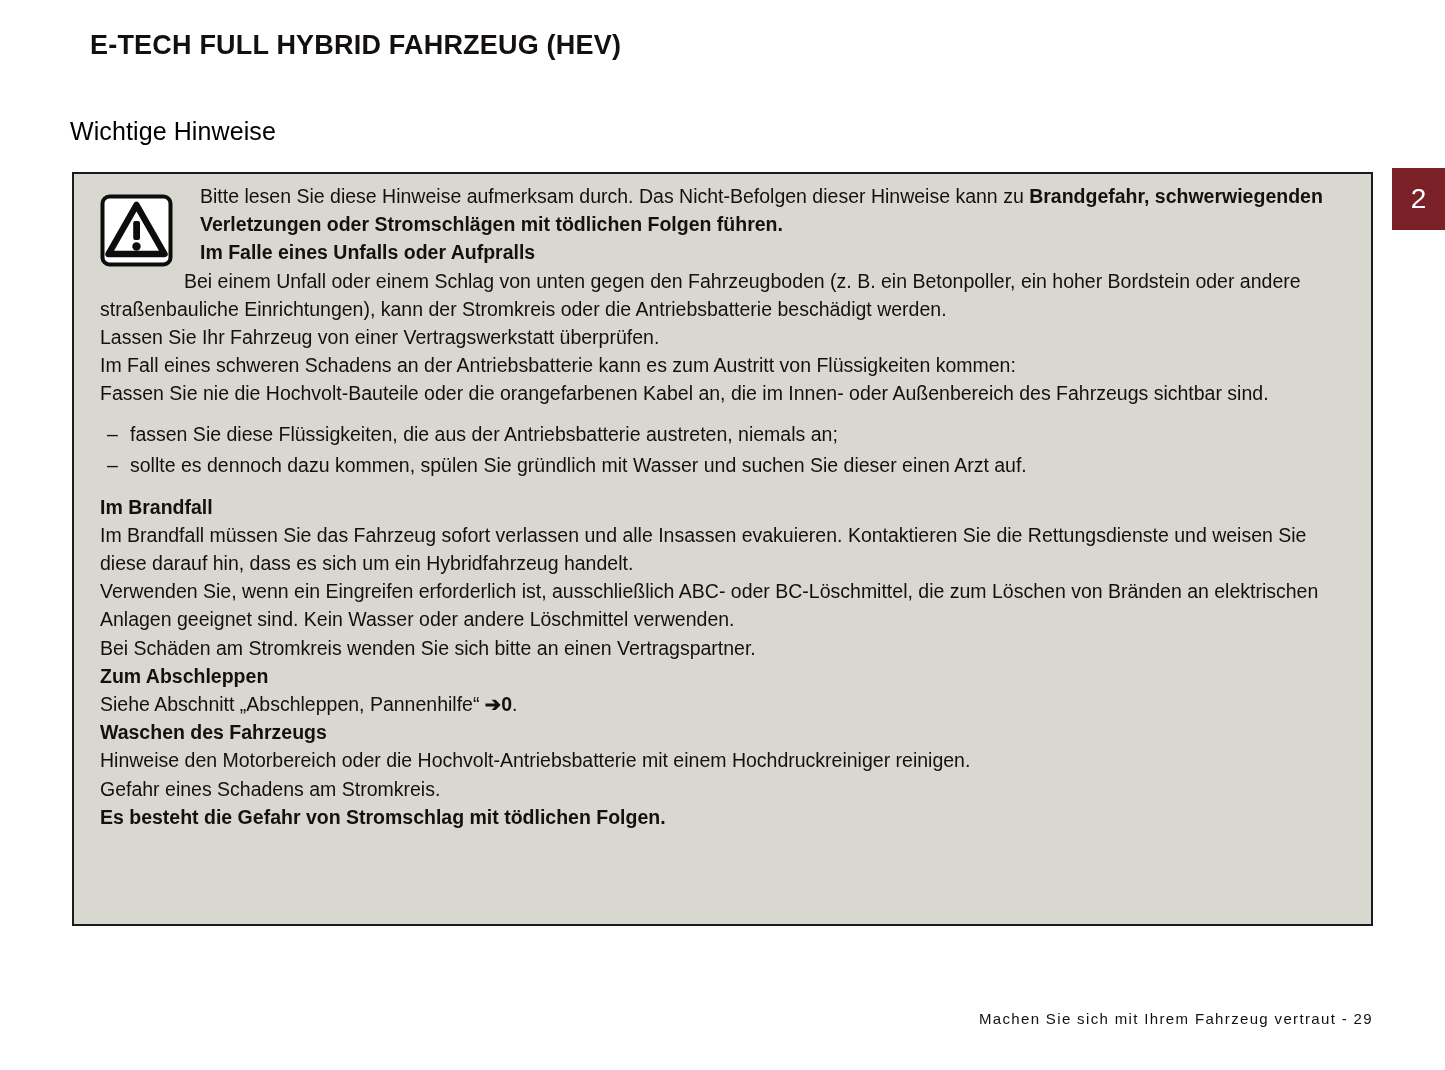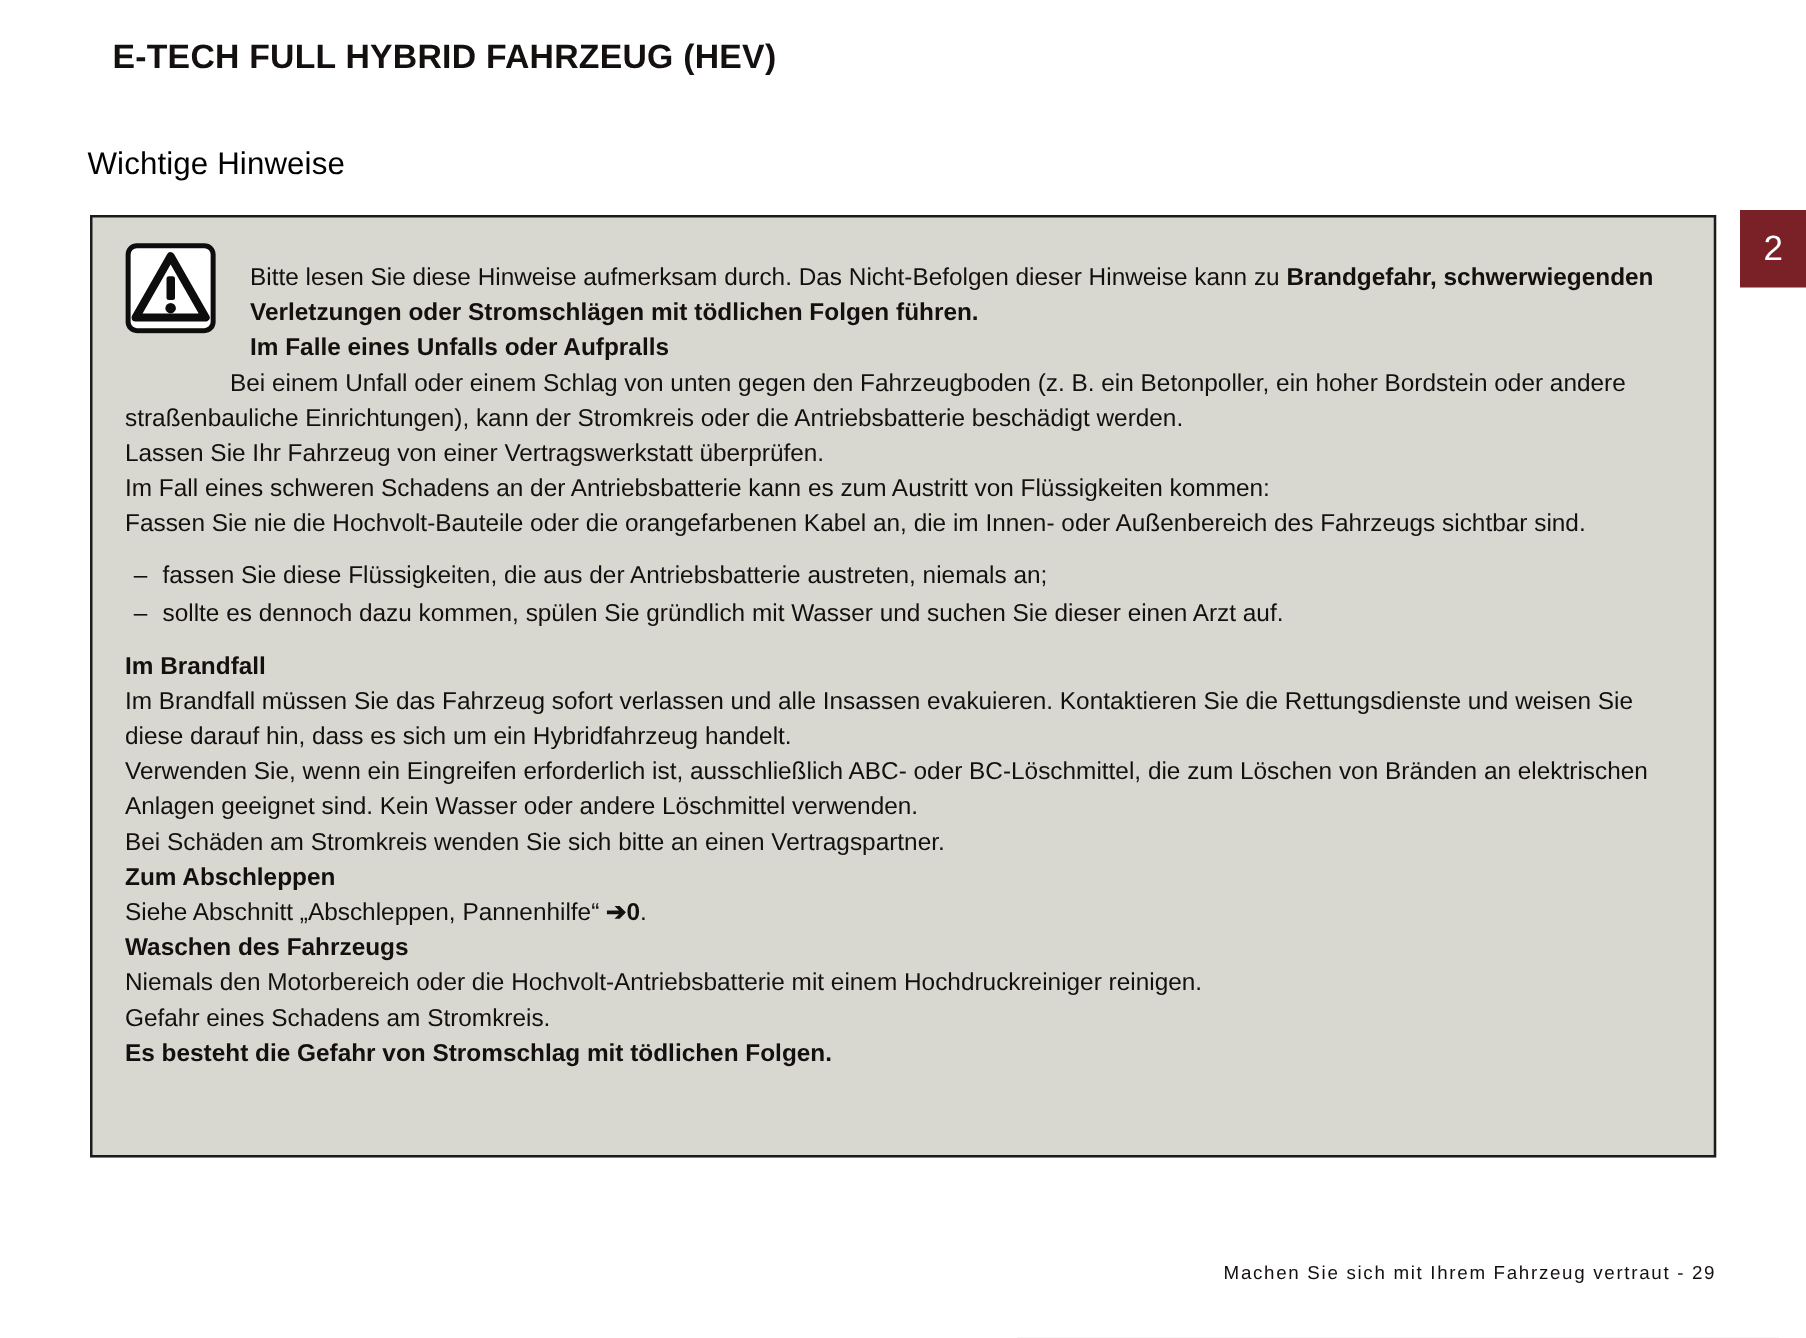--- a/index.html
+++ b/index.html
@@ -62,21 +62,21 @@
     top: 172px;
     width: 1301px;
     height: 754px;
     background: #d8d8d1;
     border: 2px solid #1b1b1b;
     box-sizing: border-box;
   }
 
   .warning-inner {
     position: relative;
-    padding: 34px 30px 0 26px;
+    padding: 8px 30px 0 26px;
   }
 
   
   .warn-icon {
     position: absolute;
     left: 26px;
     top: 20px;
     width: 73px;
     height: 73px;
   }
@@ -182,21 +182,21 @@
 
         <p class="head-line">Im Brandfall</p>
         <p>Im Brandfall müssen Sie das Fahrzeug sofort verlassen und alle Insassen evakuieren. Kontaktieren Sie die Rettungsdienste und weisen Sie diese darauf hin, dass es sich um ein Hybridfahrzeug handelt.</p>
         <p>Verwenden Sie, wenn ein Eingreifen erforderlich ist, ausschließlich ABC- oder BC-Löschmittel, die zum Löschen von Bränden an elektrischen Anlagen geeignet sind. Kein Wasser oder andere Löschmittel verwenden.</p>
         <p>Bei Schäden am Stromkreis wenden Sie sich bitte an einen Vertragspartner.</p>
 
         <p class="head-line">Zum Abschleppen</p>
         <p><span>Siehe Abschnitt „Abschleppen, Pannenhilfe“ </span><span class="arrow">➔</span><b>0</b><span>.</span></p>
 
         <p class="head-line">Waschen des Fahrzeugs</p>
-        <p>Niemals den Motorbereich oder die Hochvolt-Antriebsbatterie mit einem Hochdruckreiniger reinigen.</p>
+        <p>Hinweise den Motorbereich oder die Hochvolt-Antriebsbatterie mit einem Hochdruckreiniger reinigen.</p>
         <p>Gefahr eines Schadens am Stromkreis.</p>
         <p class="head-line">Es besteht die Gefahr von Stromschlag mit tödlichen Folgen.</p>
       </div>
 
     </div>
   </div>
 </div>
 
 <div class="footer">Machen Sie sich mit Ihrem Fahrzeug vertraut - 29</div>
 

